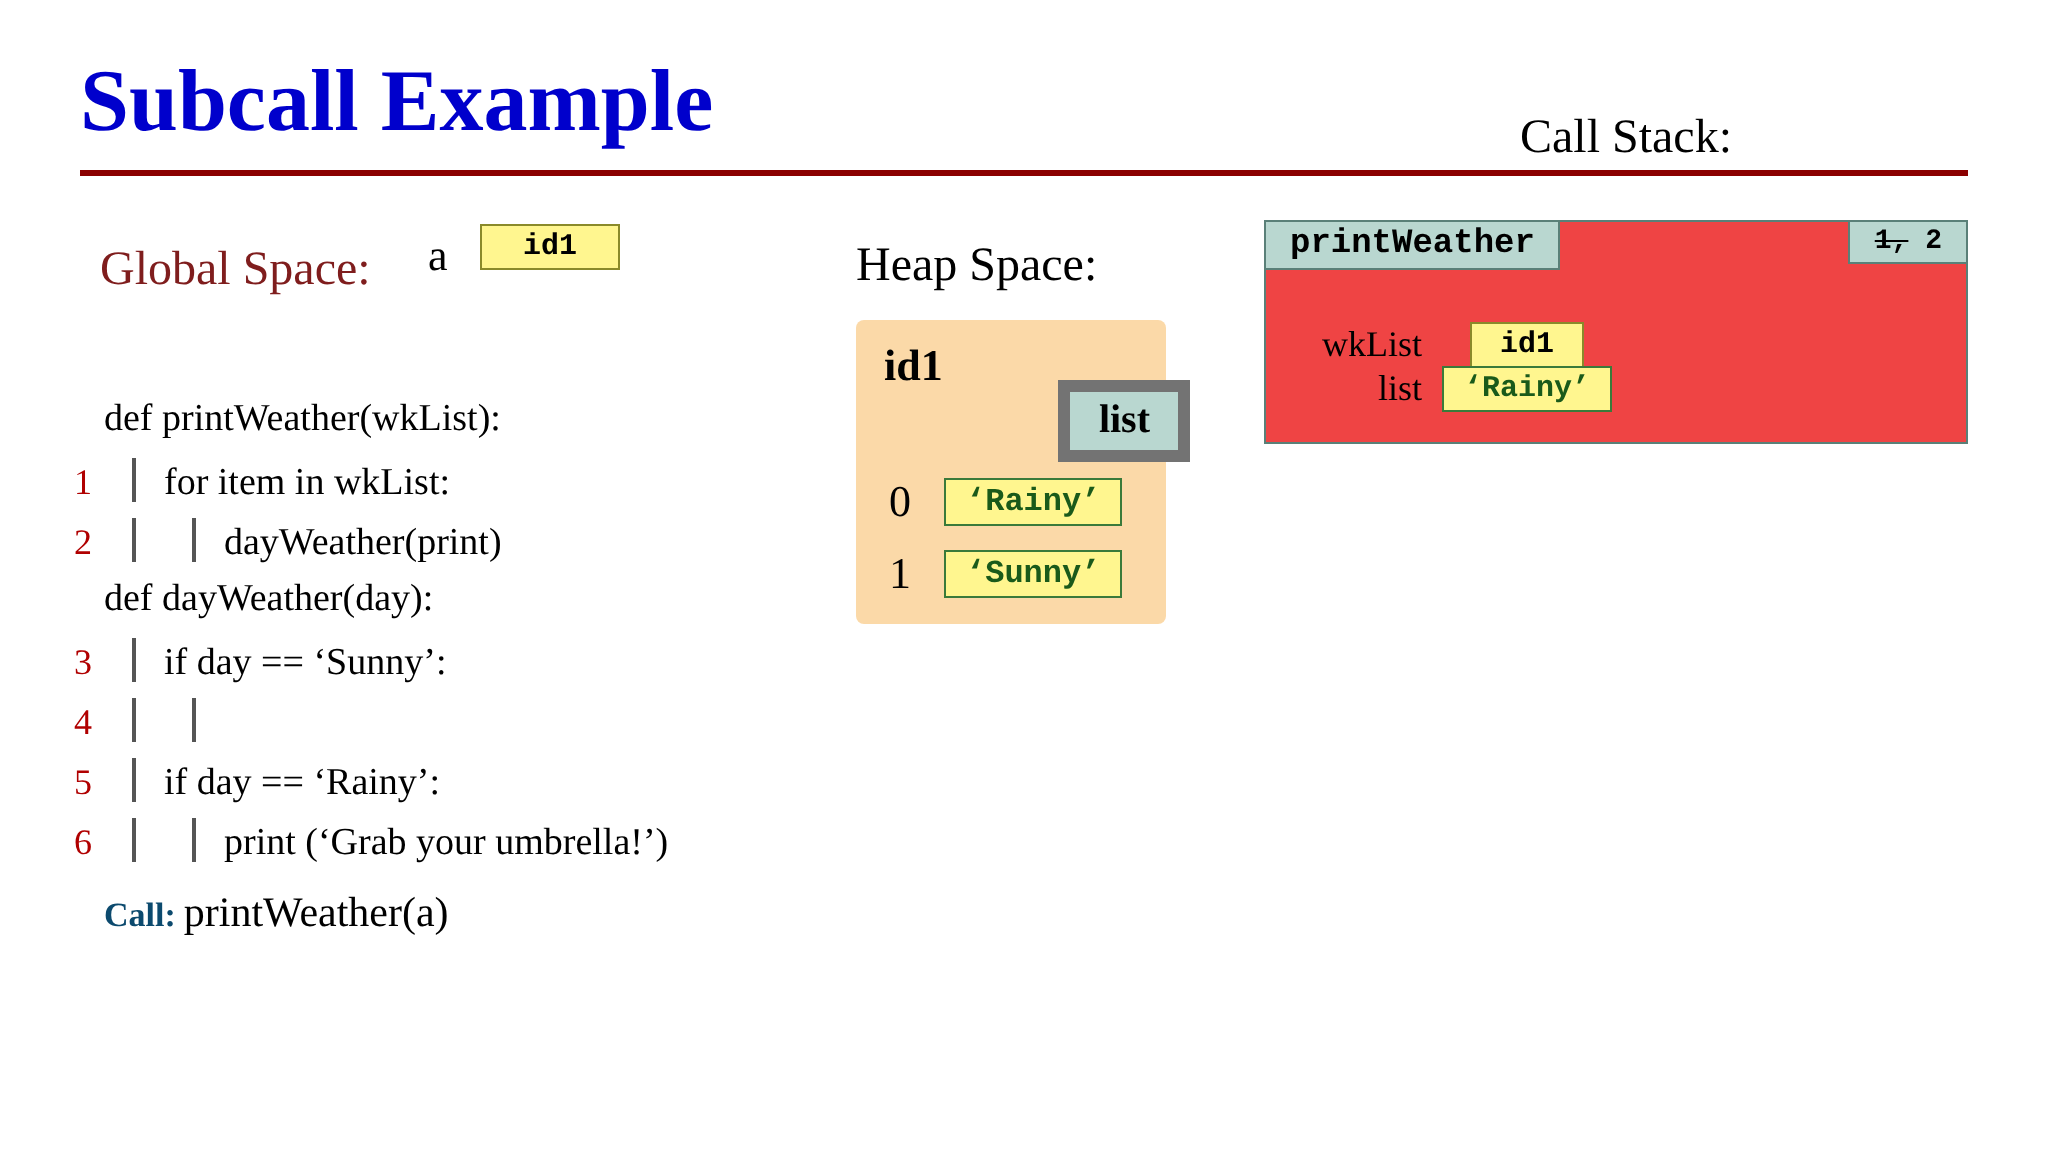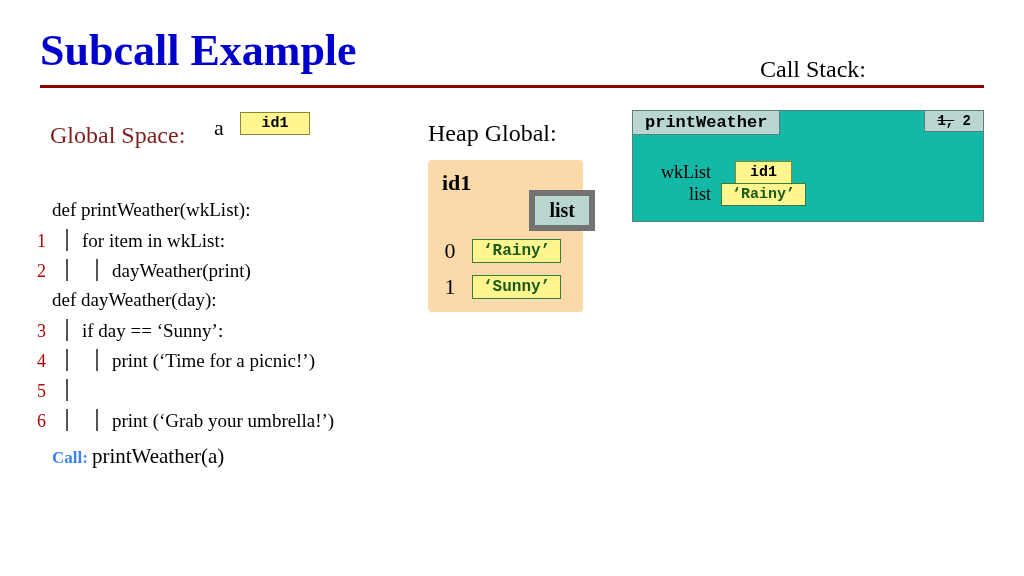--- a/index.html
+++ b/index.html
@@ -93,21 +93,21 @@
     display: inline-block;
     width: 2px;
     height: 22px;
     background: #555;
     margin: 0 14px 0 14px;
     vertical-align: middle;
     position: relative;
     top: 4px;
   }
   .call-label {
-    color: #3b82f6;
+    color: #0c4a6e;
     font-weight: bold;
     font-size: 17px;
     margin-left: 28px;
     margin-right: 4px;
   }
 
   
   .heap-obj {
     position: absolute;
     left: 428px;
@@ -153,21 +153,21 @@
     font-size: 16px;
   }
 
   
   .stack-frame {
     position: absolute;
     left: 632px;
     top: 110px;
     width: 352px;
     height: 112px;
-    background: #14b8a6;
+    background: #ef4444;
     border: 1px solid #5a8078;
   }
   .frame-header {
     position: absolute;
     left: -1px;
     top: -1px;
     background: #b9d7d0;
     border: 1px solid #5a8078;
     padding: 2px 12px;
     font-family: "Courier New", monospace;
@@ -213,21 +213,21 @@
   }
 </style>
 </head>
 <body>
 
 <div class="title">Subcall Example</div>
 <div class="hr-line"></div>
 
 <div class="call-stack-label">Call Stack:</div>
 <div class="global-space-label">Global Space:</div>
-<div class="heap-space-label">Heap Global:</div>
+<div class="heap-space-label">Heap Space:</div>
 
 <div class="var-a-label">a</div>
 <div class="id-box var-a-box">id1</div>
 
 <div class="code-block">
   <div class="code-line">
       <span class="line-num"></span>
       <span>def printWeather(wkList):</span>
     </div>
   <div class="code-line">
@@ -247,25 +247,25 @@
     </div>
   <div class="code-line">
       <span class="line-num">3</span>
       <span class="indent-bar"></span>
       <span>if day == ‘Sunny’:</span>
     </div>
   <div class="code-line">
       <span class="line-num">4</span>
       <span class="indent-bar"></span>
       <span class="indent-bar"></span>
-      <span>print (‘Time for a picnic!’)</span>
     </div>
   <div class="code-line">
       <span class="line-num">5</span>
       <span class="indent-bar"></span>
+      <span>if day == ‘Rainy’:</span>
     </div>
   <div class="code-line">
       <span class="line-num">6</span>
       <span class="indent-bar"></span>
       <span class="indent-bar"></span>
       <span>print (‘Grab your umbrella!’)</span>
     </div>
   <div class="code-line" style="margin-top:6px">
       <span class="call-label">Call:</span>
       <span style="font-size:21px">printWeather(a)</span>

